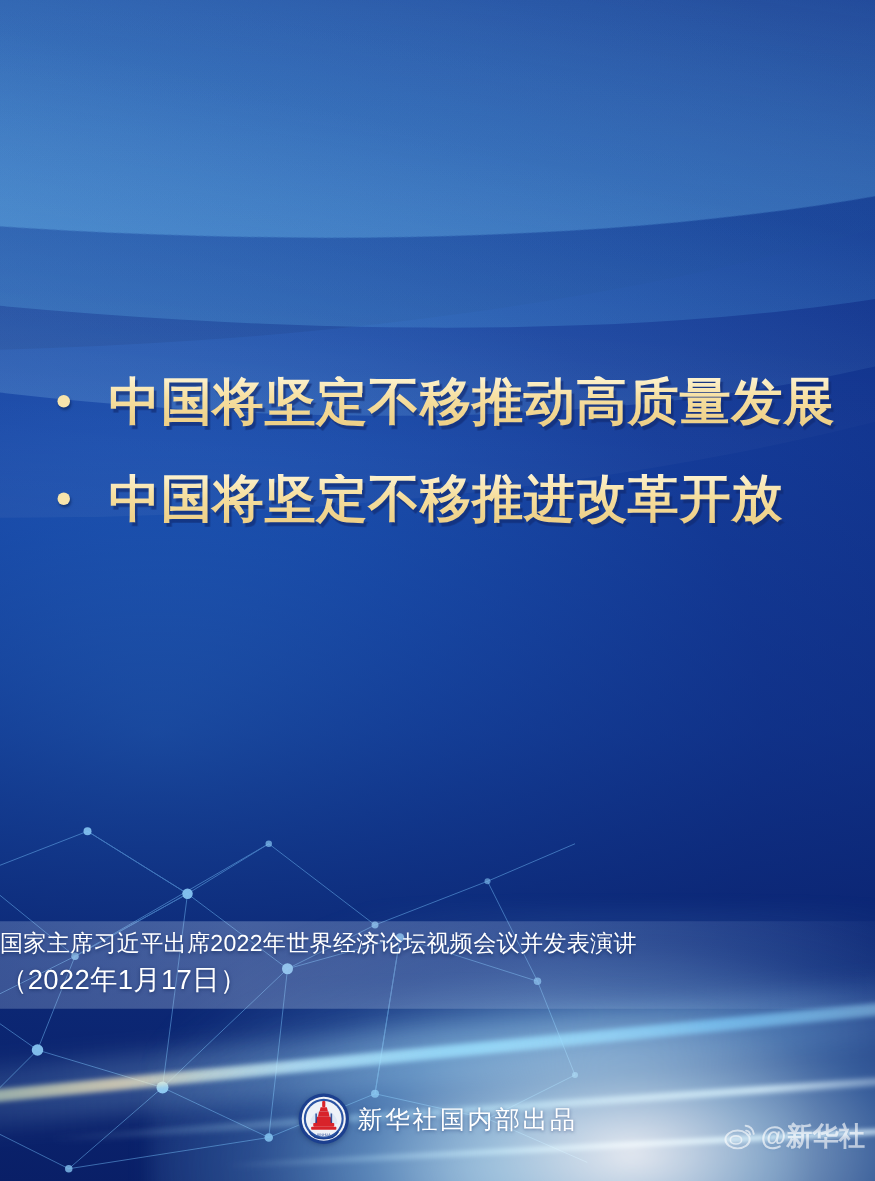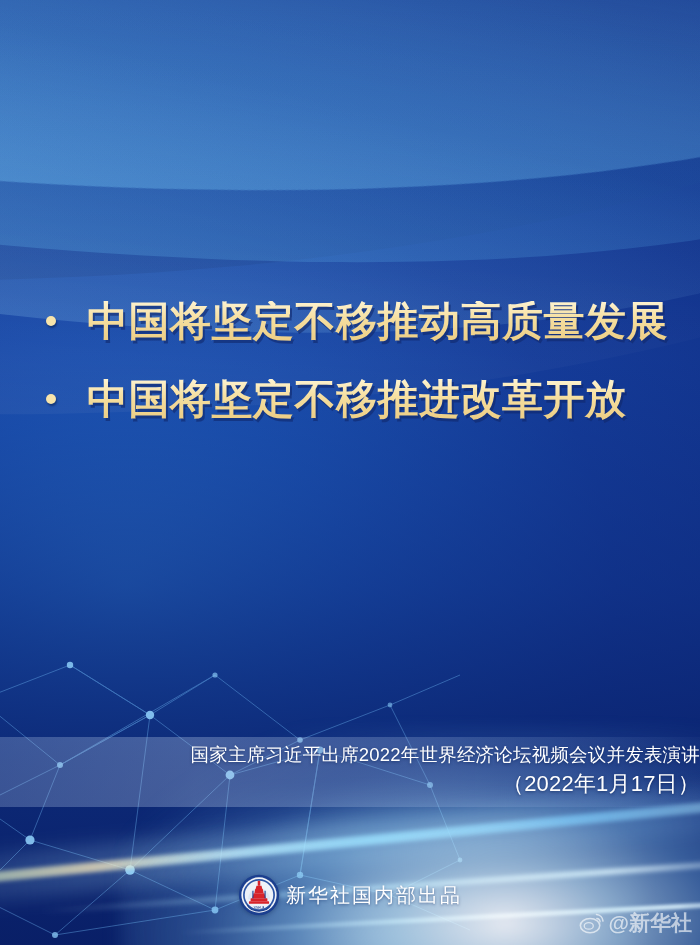--- a/index.html
+++ b/index.html
@@ -164,21 +164,21 @@
     position:absolute;left:0;top:737px;width:700px;height:70px;
     background:linear-gradient(90deg,
       rgba(190,210,240,.26) 0%,
       rgba(198,216,242,.30) 28%,
       rgba(185,205,238,.22) 62%,
       rgba(160,186,230,.10) 88%,
       rgba(160,186,230,.03) 100%);
   }
   .caption{
     position:absolute;left:0;top:740px;width:700px;
-    text-align:right;color:#ffffff;
+    text-align:left;color:#ffffff;
     font-family:"Liberation Sans","DejaVu Sans",sans-serif;
     font-size:18.5px;line-height:29px;font-weight:400;
     letter-spacing:.2px;
     text-shadow:0 1px 3px rgba(5,25,75,.55);
   }
   .caption .l2{font-size:22px;}
 
   
   .footer{
     position:absolute;left:0;top:874px;width:700px;
@@ -186,21 +186,21 @@
   }
   .xinhua-logo{width:42px;height:42px;flex:0 0 auto;filter:drop-shadow(0 1px 2px rgba(0,20,60,.35));}
   .footer-text{
     color:#ffffff;font-size:20px;letter-spacing:2px;
     font-family:"Liberation Sans","DejaVu Sans",sans-serif;
     text-shadow:0 1px 3px rgba(8,30,90,.5);
   }
 
   
   .weibo{
-    position:absolute;right:8px;bottom:8px;
+    position:absolute;right:8px;bottom:22px;
     display:flex;align-items:center;gap:4px;
     opacity:.62;
   }
   .weibo-icon{width:26px;height:22px;flex:0 0 auto;}
   .weibo-text{
     color:#ffffff;font-size:21px;font-weight:700;
     font-family:"Liberation Sans","DejaVu Sans",sans-serif;
     text-shadow:0 1px 2px rgba(90,140,190,.5);
     letter-spacing:0;
   }

